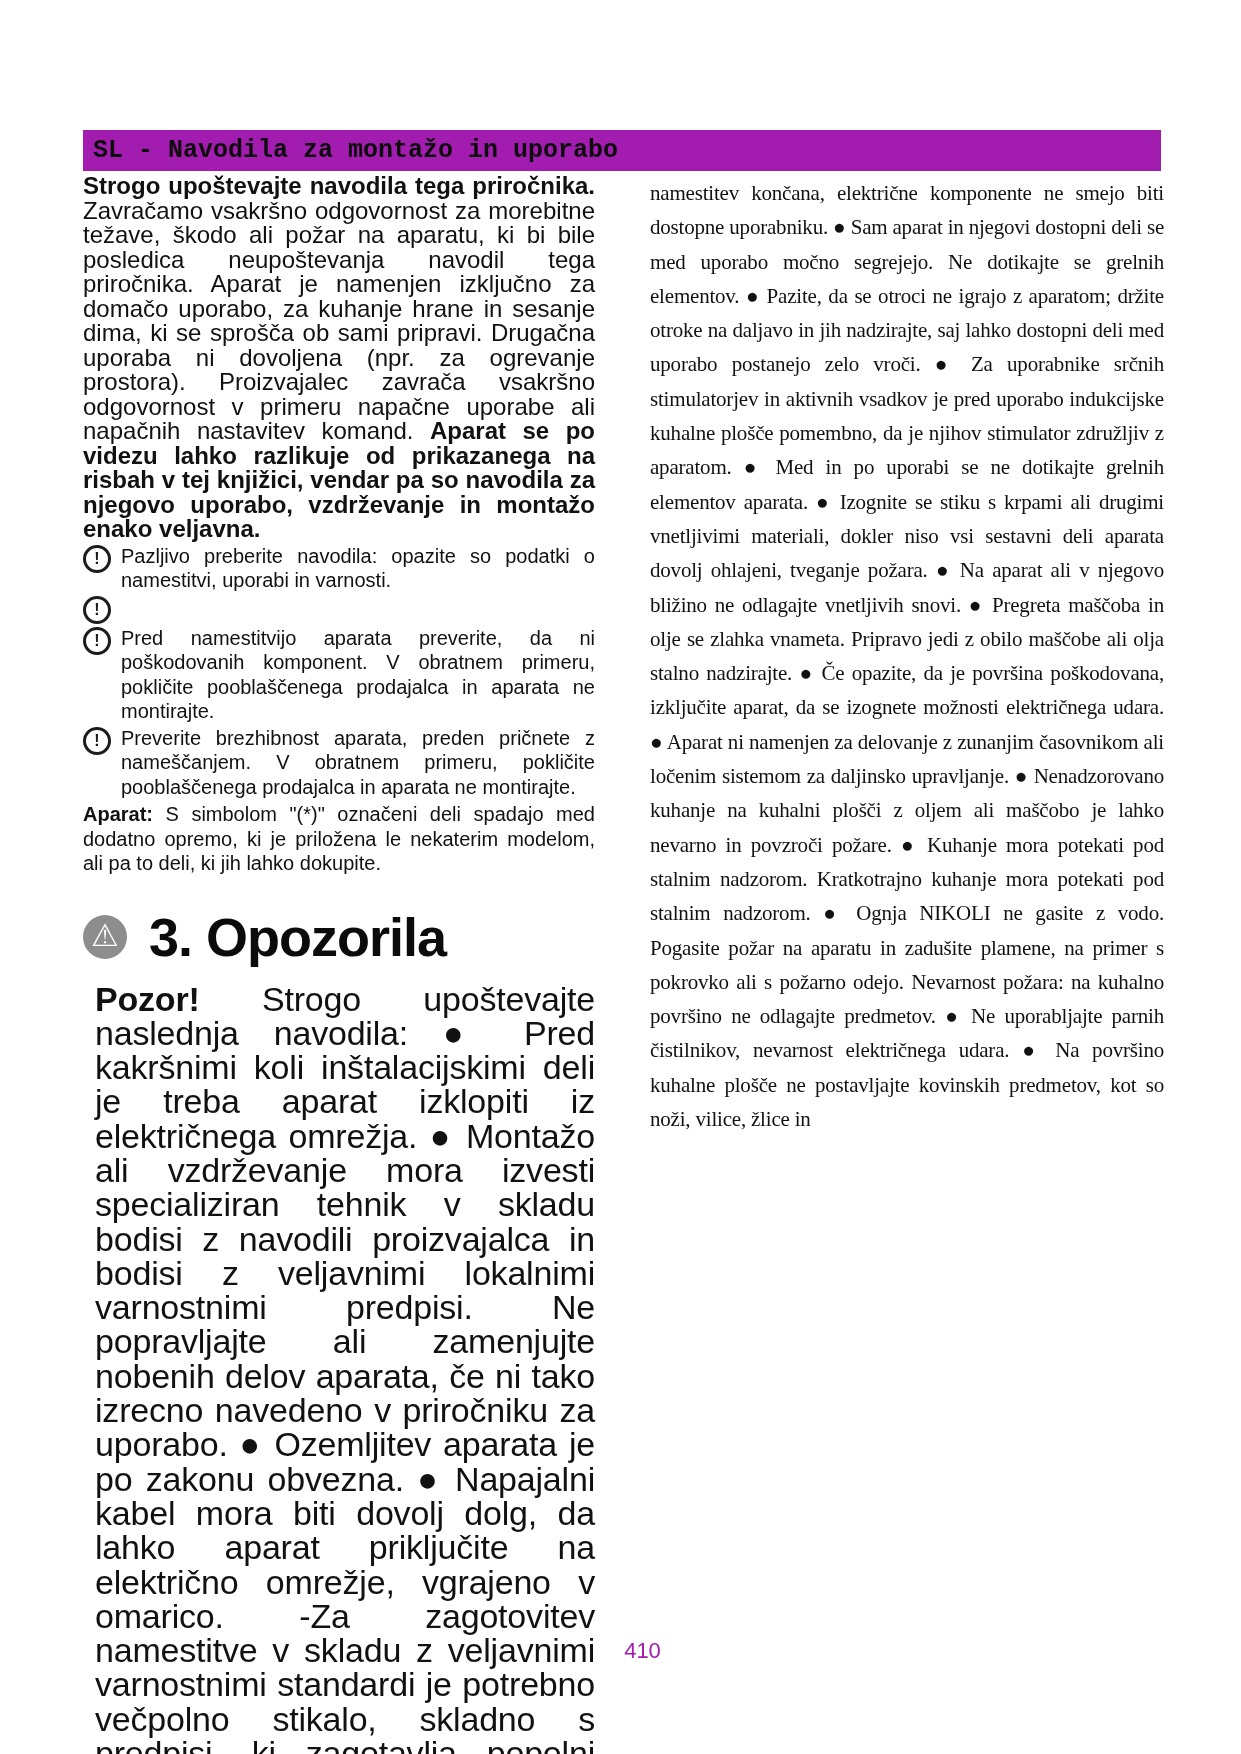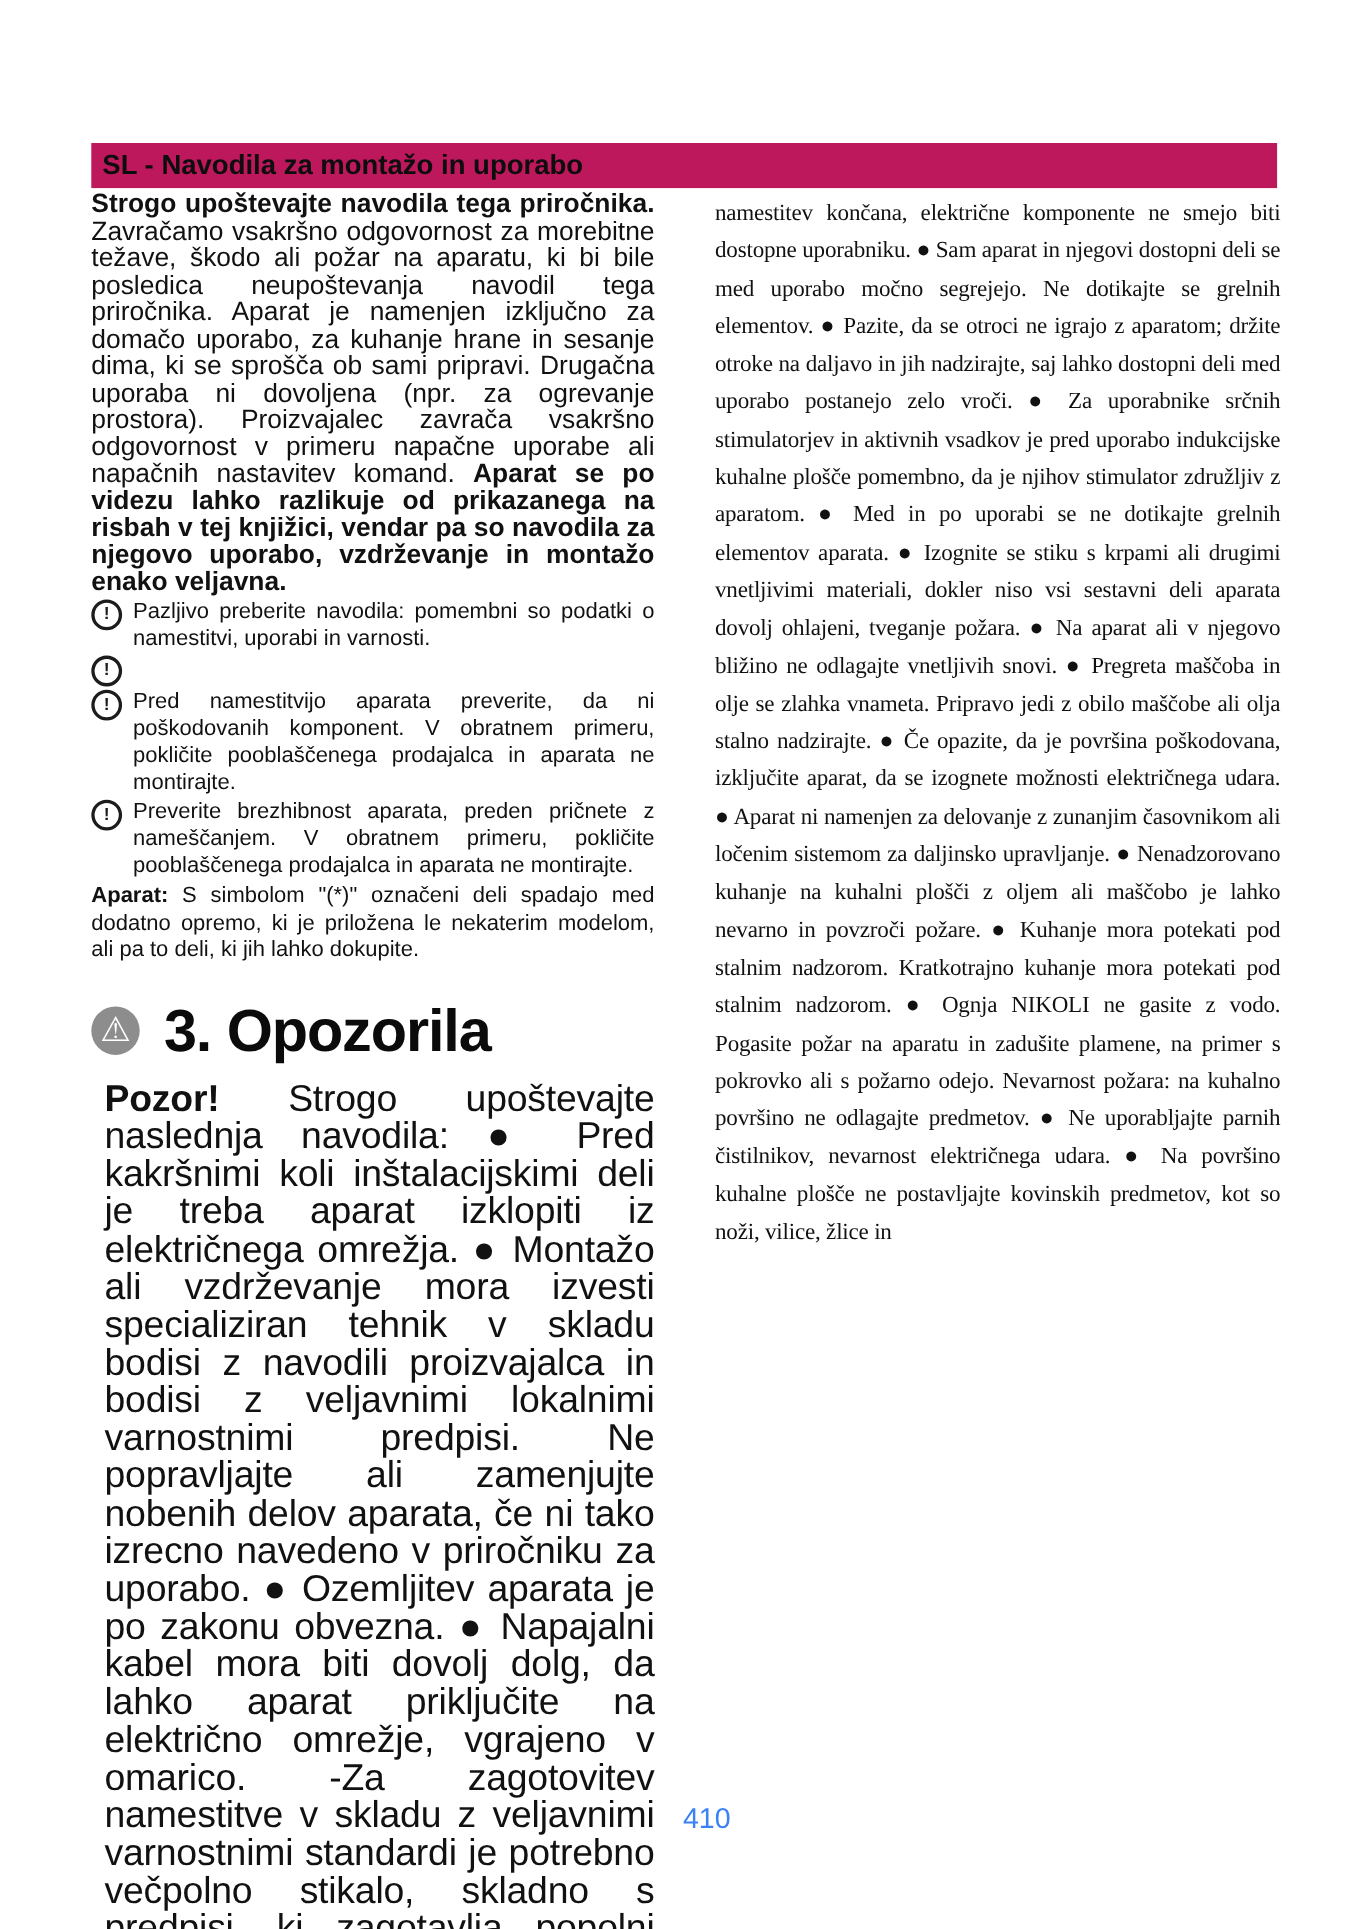--- a/index.html
+++ b/index.html
@@ -3,21 +3,21 @@
 <meta charset="utf-8">
 <style>
   html,body{margin:0;padding:0;}
   body{
     width:1241px;height:1754px;position:relative;background:#ffffff;
     font-family:"Liberation Sans","DejaVu Sans",sans-serif;color:#111;
     overflow:hidden;
   }
   .header-bar{
     position:absolute;left:83px;top:130px;width:1078px;height:41px;
-    background:#be185d;display:flex;align-items:center;
+    background:#a21caf;display:flex;align-items:center;font-family:Liberation Mono, monospace;
   }
   .header-bar .title{
     font-size:25px;font-weight:bold;color:#0d0d0d;padding-left:10px;
     letter-spacing:0px;
   }
   .col-left{
     position:absolute;left:83px;top:174px;width:512px;
   }
   .col-right{
     position:absolute;left:650px;top:176px;width:514px;
@@ -57,38 +57,38 @@
   }
   .section-title{
     font-size:54px;font-weight:bold;letter-spacing:-1px;color:#0b0b0b;
   }
   .pozor{
     font-size:34px;line-height:34.3px;text-align:justify;margin:14px 0 0 12px;
     letter-spacing:-0.2px;
   }
   .page-number{
     position:absolute;left:0;right:0;top:1638px;text-align:center;
-    font-size:26px;color:#3b82f6;margin-left:44px;
+    font-size:22px;color:#a21caf;margin-left:44px;
   }
 </style>
 </head>
 <body>
 
 <div class="header-bar">
   <span class="title">SL - Navodila za montažo in uporabo</span>
 </div>
 
 <div class="col-left">
 
   <p class="intro"><span class="b">Strogo upoštevajte navodila tega priročnika.</span><span> Zavračamo vsakršno odgovornost za morebitne  težave, škodo ali požar na aparatu, ki bi bile posledica neupoštevanja navodil tega priročnika. Aparat je namenjen izključno za domačo uporabo, za kuhanje hrane in sesanje dima, ki se sprošča ob sami pripravi. Drugačna uporaba ni dovoljena (npr. za ogrevanje prostora). Proizvajalec zavrača vsakršno odgovornost v primeru napačne uporabe ali napačnih nastavitev komand. </span><span class="b">Aparat se po videzu lahko razlikuje od prikazanega na risbah v tej knjižici, vendar pa so navodila za njegovo uporabo, vzdrževanje in montažo enako veljavna.</span></p>
 
   <ul class="warn-list">
     <li class="warn-item">
       <span class="alert-circle">!</span>
-      <span class="warn-text">Pazljivo preberite navodila: pomembni so podatki o namestitvi, uporabi in varnosti.</span>
+      <span class="warn-text">Pazljivo preberite navodila: opazite so podatki o namestitvi, uporabi in varnosti.</span>
     </li>
     <li class="warn-item">
       <span class="alert-circle">!</span>
     </li>
     <li class="warn-item">
       <span class="alert-circle">!</span>
       <span class="warn-text">Pred namestitvijo aparata preverite, da ni poškodovanih komponent. V obratnem primeru, pokličite pooblaščenega prodajalca in aparata ne montirajte.</span>
     </li>
     <li class="warn-item">
       <span class="alert-circle">!</span>

